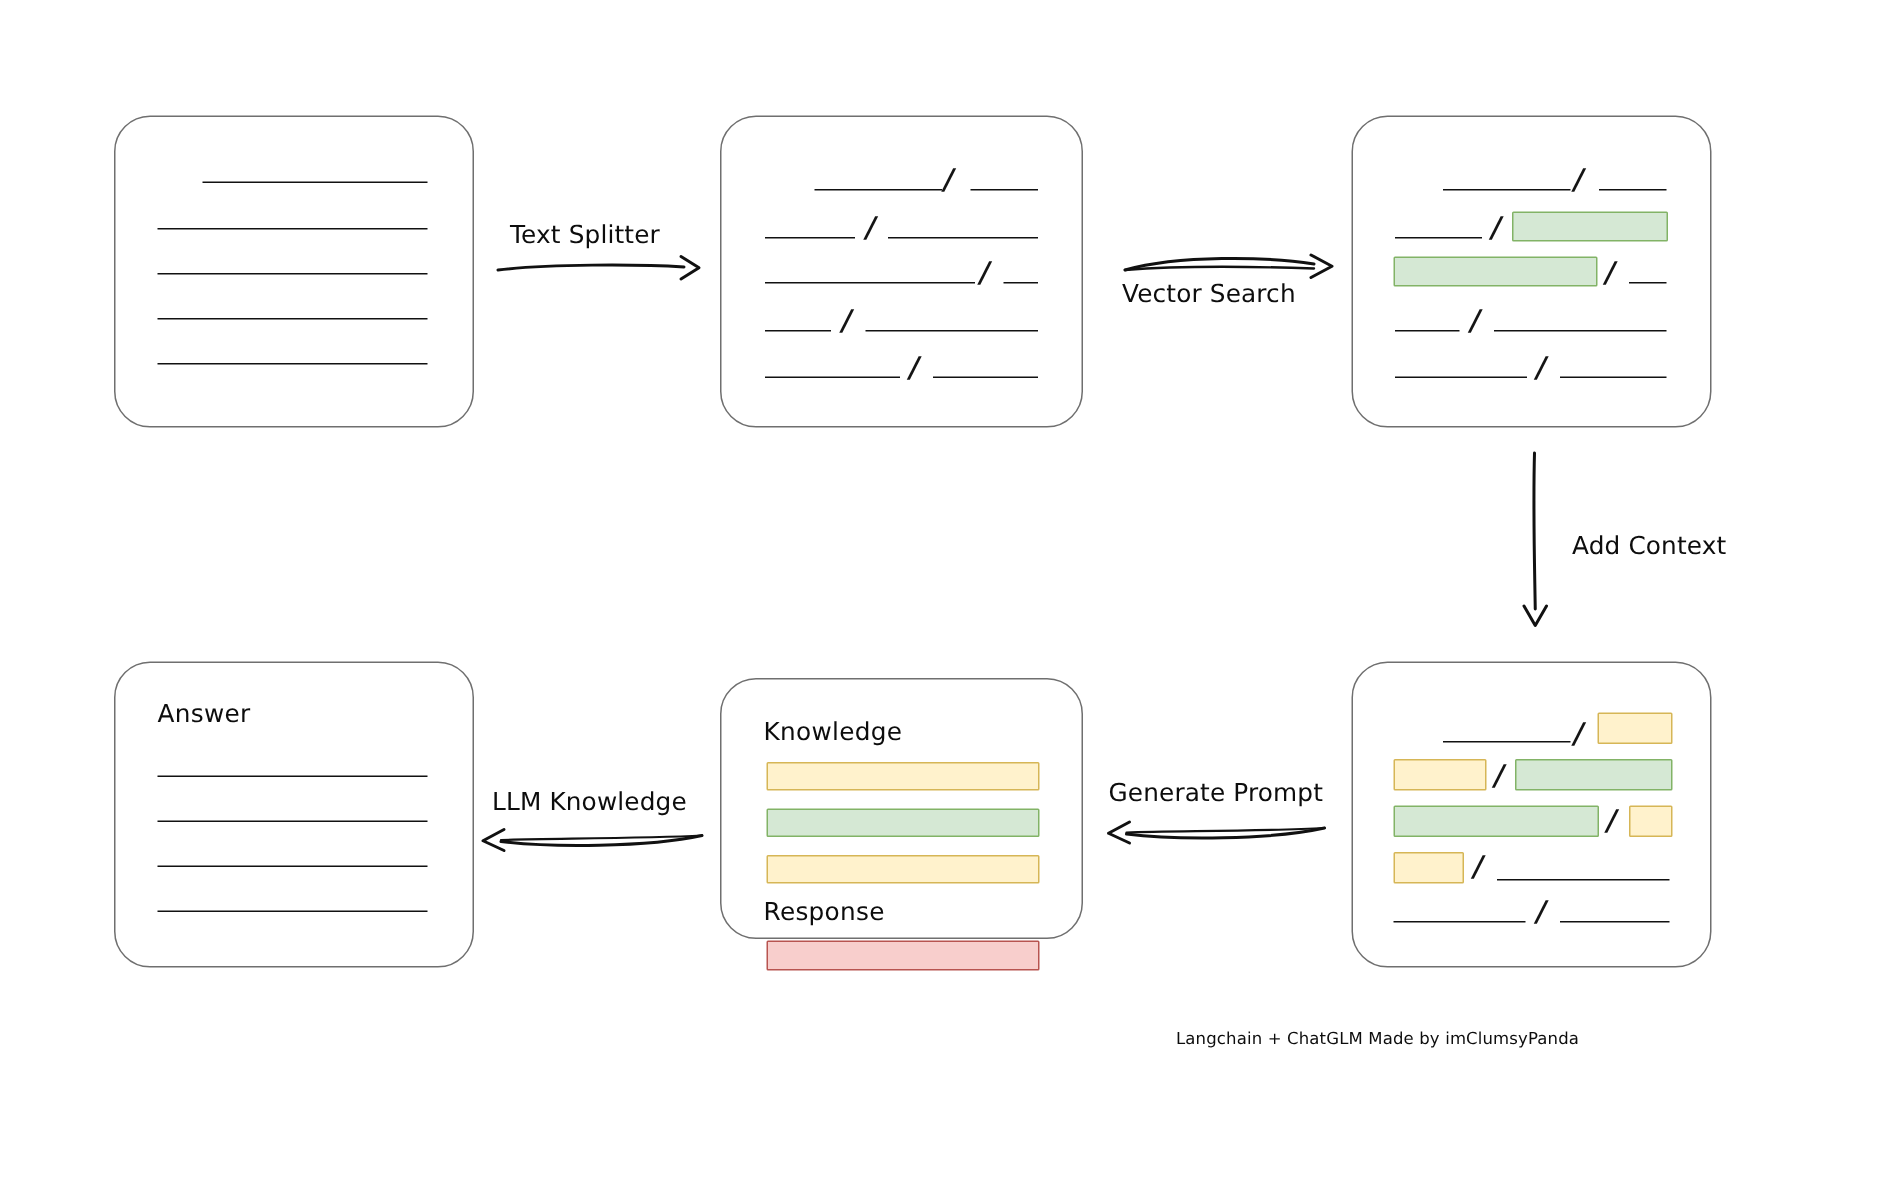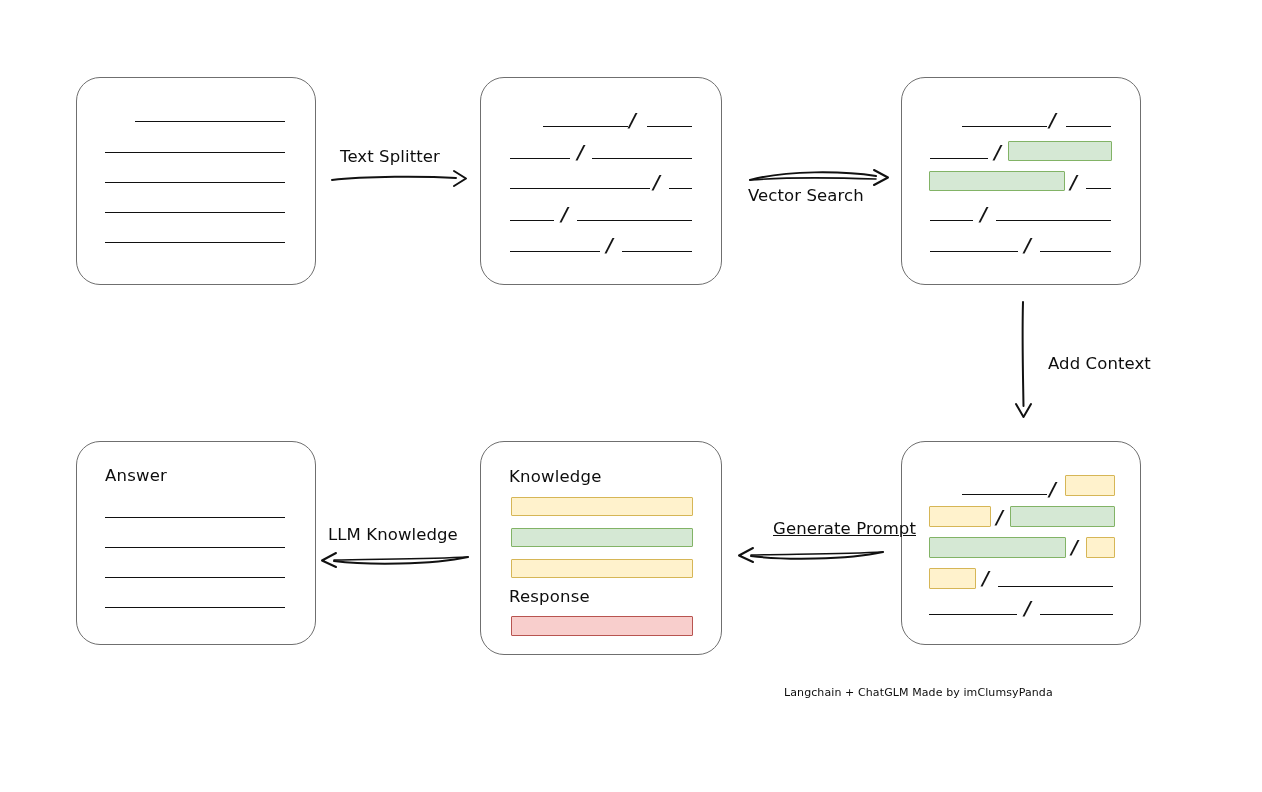--- a/index.html
+++ b/index.html
@@ -187,28 +187,28 @@
 
     <div class="chip" style="left:27px;  top:126px; width:47px; height:21px; background:#fff2cc; border-color:#d6b656;"></div>
     <div class="slash" style="left:80px;  top:127px;">/</div>
     <div class="rule" style="left:96px;  top:144px; width:115px;"></div>
 
     <div class="rule" style="left:27px;  top:172px; width:88px;"></div>
     <div class="slash" style="left:122px; top:157px;">/</div>
     <div class="rule" style="left:138px; top:172px; width:73px;"></div>
   </div>
 
-  <div class="arrow-label" style="left:773px; top:519px;text-decoration:underline;">Generate Prompt</div>
+  <div class="arrow-label" style="left:739px; top:519px;">Generate Prompt</div>
   <svg class="arrow-svg" style="left:735px; top:540px;" width="150" height="28" viewBox="0 0 150 28">
     <path d="M148,12 C112,20 48,20 16,16" fill="none" stroke="#111" stroke-width="2" stroke-linecap="round"></path>
     <path d="M148,12 C110,14 48,14 16,15" fill="none" stroke="#111" stroke-width="1.5" stroke-linecap="round"></path>
     <path d="M18,8 L4,15.5 L18,22" fill="none" stroke="#111" stroke-width="2" stroke-linejoin="round" stroke-linecap="round"></path>
   </svg>
 
-  <div class="doc-box" style="left:480px; top:441px; width:242px; height:214px;">
+  <div class="doc-box" style="left:480px; top:452px; width:242px; height:174px;">
     <div class="box-label" style="left:28px; top:25px;">Knowledge</div>
     <div class="chip" style="left:30px; top:55px; width:182px; height:19px; background:#fff2cc; border-color:#d6b656;"></div>
     <div class="chip" style="left:30px; top:86px; width:182px; height:19px; background:#d5e8d4; border-color:#82b366;"></div>
     <div class="chip" style="left:30px; top:117px; width:182px; height:19px; background:#fff2cc; border-color:#d6b656;"></div>
     <div class="box-label" style="left:28px; top:145px;">Response</div>
     <div class="chip" style="left:30px; top:174px; width:182px; height:20px; background:#f8cecc; border-color:#b85450;"></div>
   </div>
 
   <div class="arrow-label" style="left:328px; top:525px;">LLM Knowledge</div>
   <svg class="arrow-svg" style="left:318px; top:545px;" width="152" height="28" viewBox="0 0 152 28">

